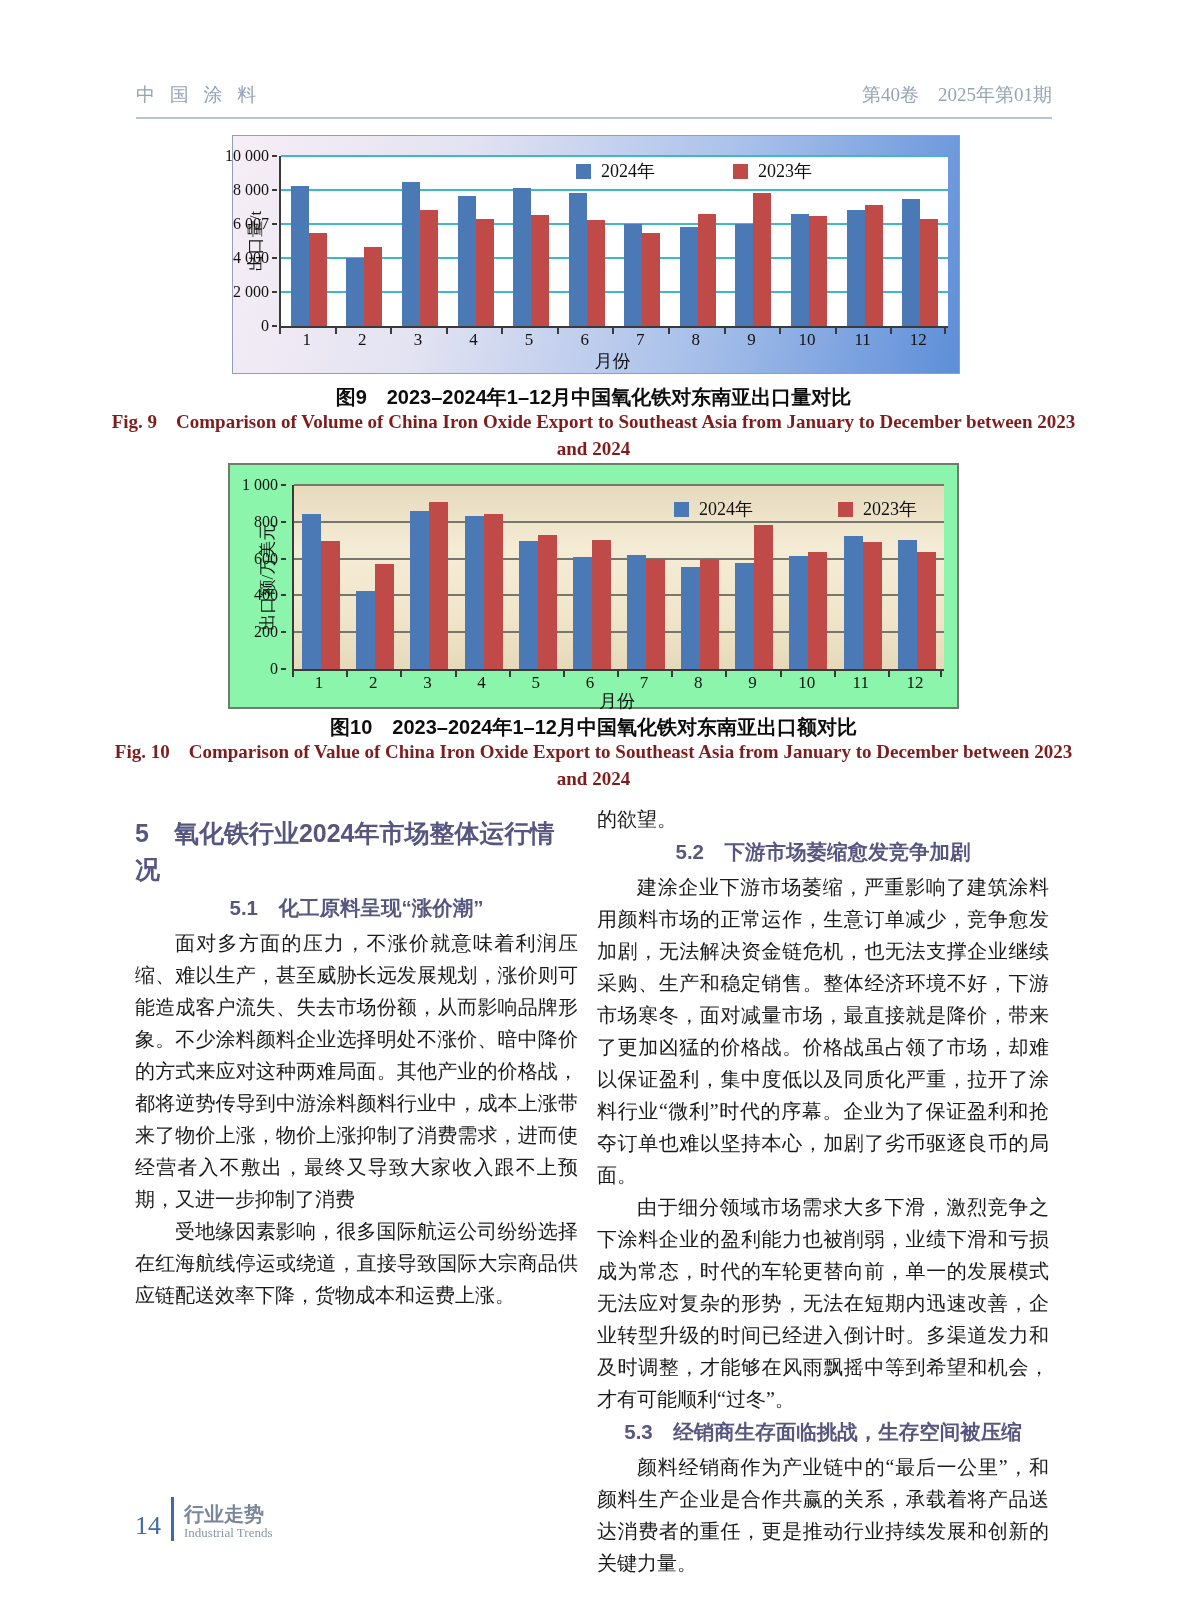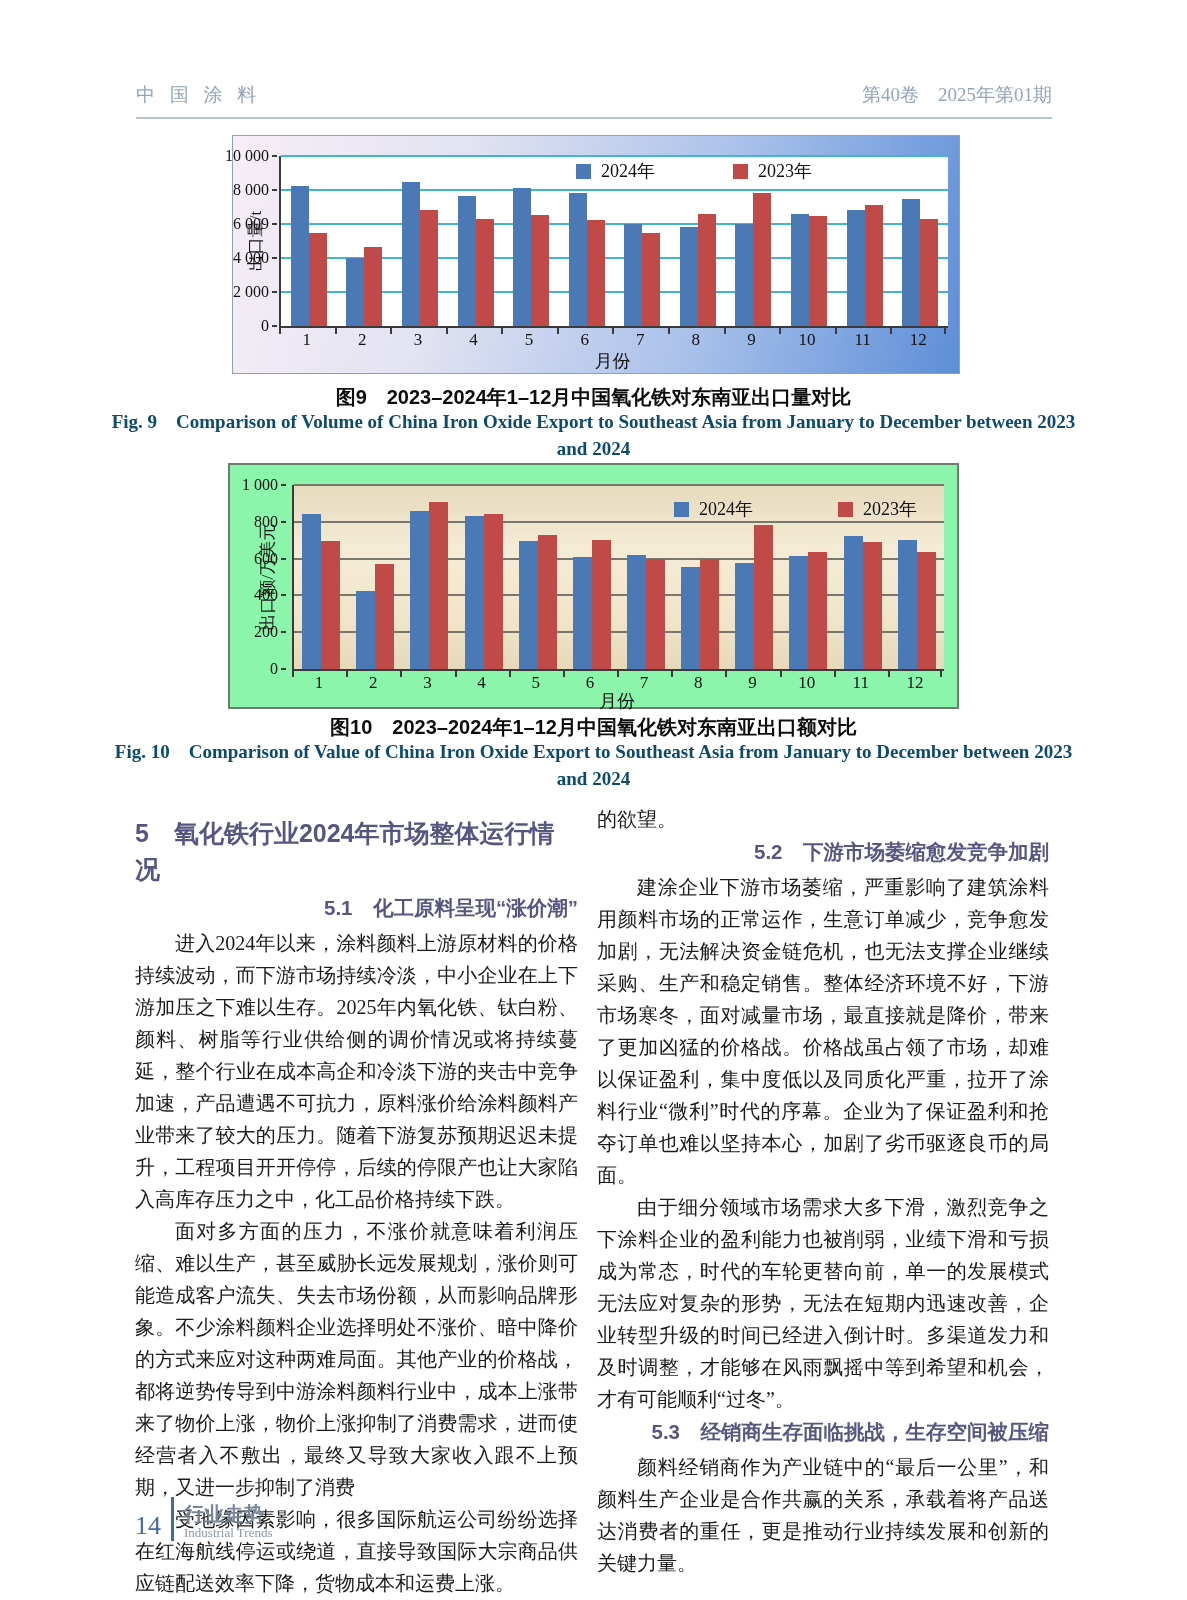--- a/index.html
+++ b/index.html
@@ -64,37 +64,37 @@
   .chart-value .bar{width:19px;}
   .chart-value .legend{left:380px;top:12px;gap:85px;}
   
   .cap-cn{
     position:absolute;left:90px;right:90px;text-align:center;
     font-family:"Liberation Sans","DejaVu Sans",sans-serif;font-weight:bold;
     font-size:20px;color:#0d0d0d;
   }
   .cap-en{
     position:absolute;left:90px;right:90px;text-align:center;
-    font-weight:bold;font-size:19px;line-height:27px;color:#0c4a6e;
+    font-weight:bold;font-size:19px;line-height:27px;color:#7f1d1d;
   }
   .cap9-cn{top:384px;}
   .cap9-en{top:408px;}
   .cap10-cn{top:714px;}
   .cap10-en{top:738px;}
   
   .col{position:absolute;top:803px;font-size:20px;line-height:32px;text-align:justify;}
   .col-left{left:135px;width:443px;}
   .col-right{left:597px;width:452px;}
   .sec-h1{
     font-family:"Liberation Sans","DejaVu Sans",sans-serif;font-weight:bold;
     font-size:25px;line-height:36px;color:#565680;margin:12px 0 6px 0;text-align:left;
   }
   .sec-h2{
     font-family:"Liberation Sans","DejaVu Sans",sans-serif;font-weight:bold;
-    font-size:20.5px;line-height:30px;color:#565680;margin:2px 0 4px 0;text-align:right;
+    font-size:20.5px;line-height:30px;color:#565680;margin:2px 0 4px 0;text-align:center;
   }
   .para{margin:0;text-indent:2em;}
   .para-cont{margin:0;text-indent:0;}
   
   .footer{position:absolute;left:135px;top:1497px;display:flex;align-items:flex-end;}
   .footer .pagenum{font-size:26px;color:#3f6ca6;margin-right:10px;}
   .footer .vbar{width:3px;height:44px;background:#3f6ca6;margin-right:10px;}
   .footer .col-title-cn{
     font-family:"Liberation Sans","DejaVu Sans",sans-serif;font-weight:bold;
     font-size:20px;line-height:22px;color:#7a8699;
@@ -110,21 +110,21 @@
     <span class="journal">中 国 涂 料</span>
     <span class="issue">第40卷　2025年第01期</span>
   </div>
 
   <div class="chart chart-volume">
     <div class="ytitle">出口量/t</div>
     <div class="yticks">
         <div class="ytick" style="bottom: calc(0% - 9px);">0</div>
         <div class="ytick" style="bottom: calc(20% - 9px);">2 000</div>
         <div class="ytick" style="bottom: calc(40% - 9px);">4 000</div>
-        <div class="ytick" style="bottom: calc(60% - 9px);">6 009</div>
+        <div class="ytick" style="bottom: calc(60% - 9px);">6 007</div>
         <div class="ytick" style="bottom: calc(80% - 9px);">8 000</div>
         <div class="ytick" style="bottom: calc(100% - 9px);">10 000</div>
       </div>
     <div class="plot">
       <div class="grid">
           <div class="gridline" style="bottom: 20%;"></div>
           <div class="gridline" style="bottom: 40%;"></div>
           <div class="gridline" style="bottom: 60%;"></div>
           <div class="gridline" style="bottom: 80%;"></div>
           <div class="gridline" style="bottom: 100%;"></div>
@@ -311,21 +311,20 @@
 
   <div class="cap-cn cap10-cn">图10　2023–2024年1–12月中国氧化铁对东南亚出口额对比</div>
   <div class="cap-en cap10-en">
     <div>Fig. 10　Comparison of Value of China Iron Oxide Export to Southeast Asia from January to December between 2023</div>
     <div>and 2024</div>
   </div>
 
   <div class="col col-left">
     <h1 class="sec-h1">5　氧化铁行业2024年市场整体运行情况</h1>
     <h2 class="sec-h2">5.1　化工原料呈现“涨价潮”</h2>
-    <p class="para">进入2024年以来，涂料颜料上游原材料的价格持续波动，而下游市场持续冷淡，中小企业在上下游加压之下难以生存。2025年内氧化铁、钛白粉、颜料、树脂等行业供给侧的调价情况或将持续蔓延，整个行业在成本高企和冷淡下游的夹击中竞争加速，产品遭遇不可抗力，原料涨价给涂料颜料产业带来了较大的压力。随着下游复苏预期迟迟未提升，工程项目开开停停，后续的停限产也让大家陷入高库存压力之中，化工品价格持续下跌。</p>
     <p class="para">面对多方面的压力，不涨价就意味着利润压缩、难以生产，甚至威胁长远发展规划，涨价则可能造成客户流失、失去市场份额，从而影响品牌形象。不少涂料颜料企业选择明处不涨价、暗中降价的方式来应对这种两难局面。其他产业的价格战，都将逆势传导到中游涂料颜料行业中，成本上涨带来了物价上涨，物价上涨抑制了消费需求，进而使经营者入不敷出，最终又导致大家收入跟不上预期，又进一步抑制了消费</p>
     <p class="para">受地缘因素影响，很多国际航运公司纷纷选择在红海航线停运或绕道，直接导致国际大宗商品供应链配送效率下降，货物成本和运费上涨。</p>
   </div>
 
   <div class="col col-right">
     <p class="para-cont">的欲望。</p>
     <h2 class="sec-h2">5.2　下游市场萎缩愈发竞争加剧</h2>
     <p class="para">建涂企业下游市场萎缩，严重影响了建筑涂料用颜料市场的正常运作，生意订单减少，竞争愈发加剧，无法解决资金链危机，也无法支撑企业继续采购、生产和稳定销售。整体经济环境不好，下游市场寒冬，面对减量市场，最直接就是降价，带来了更加凶猛的价格战。价格战虽占领了市场，却难以保证盈利，集中度低以及同质化严重，拉开了涂料行业“微利”时代的序幕。企业为了保证盈利和抢夺订单也难以坚持本心，加剧了劣币驱逐良币的局面。</p>
     <p class="para">由于细分领域市场需求大多下滑，激烈竞争之下涂料企业的盈利能力也被削弱，业绩下滑和亏损成为常态，时代的车轮更替向前，单一的发展模式无法应对复杂的形势，无法在短期内迅速改善，企业转型升级的时间已经进入倒计时。多渠道发力和及时调整，才能够在风雨飘摇中等到希望和机会，才有可能顺利“过冬”。</p>
     <h2 class="sec-h2">5.3　经销商生存面临挑战，生存空间被压缩</h2>

